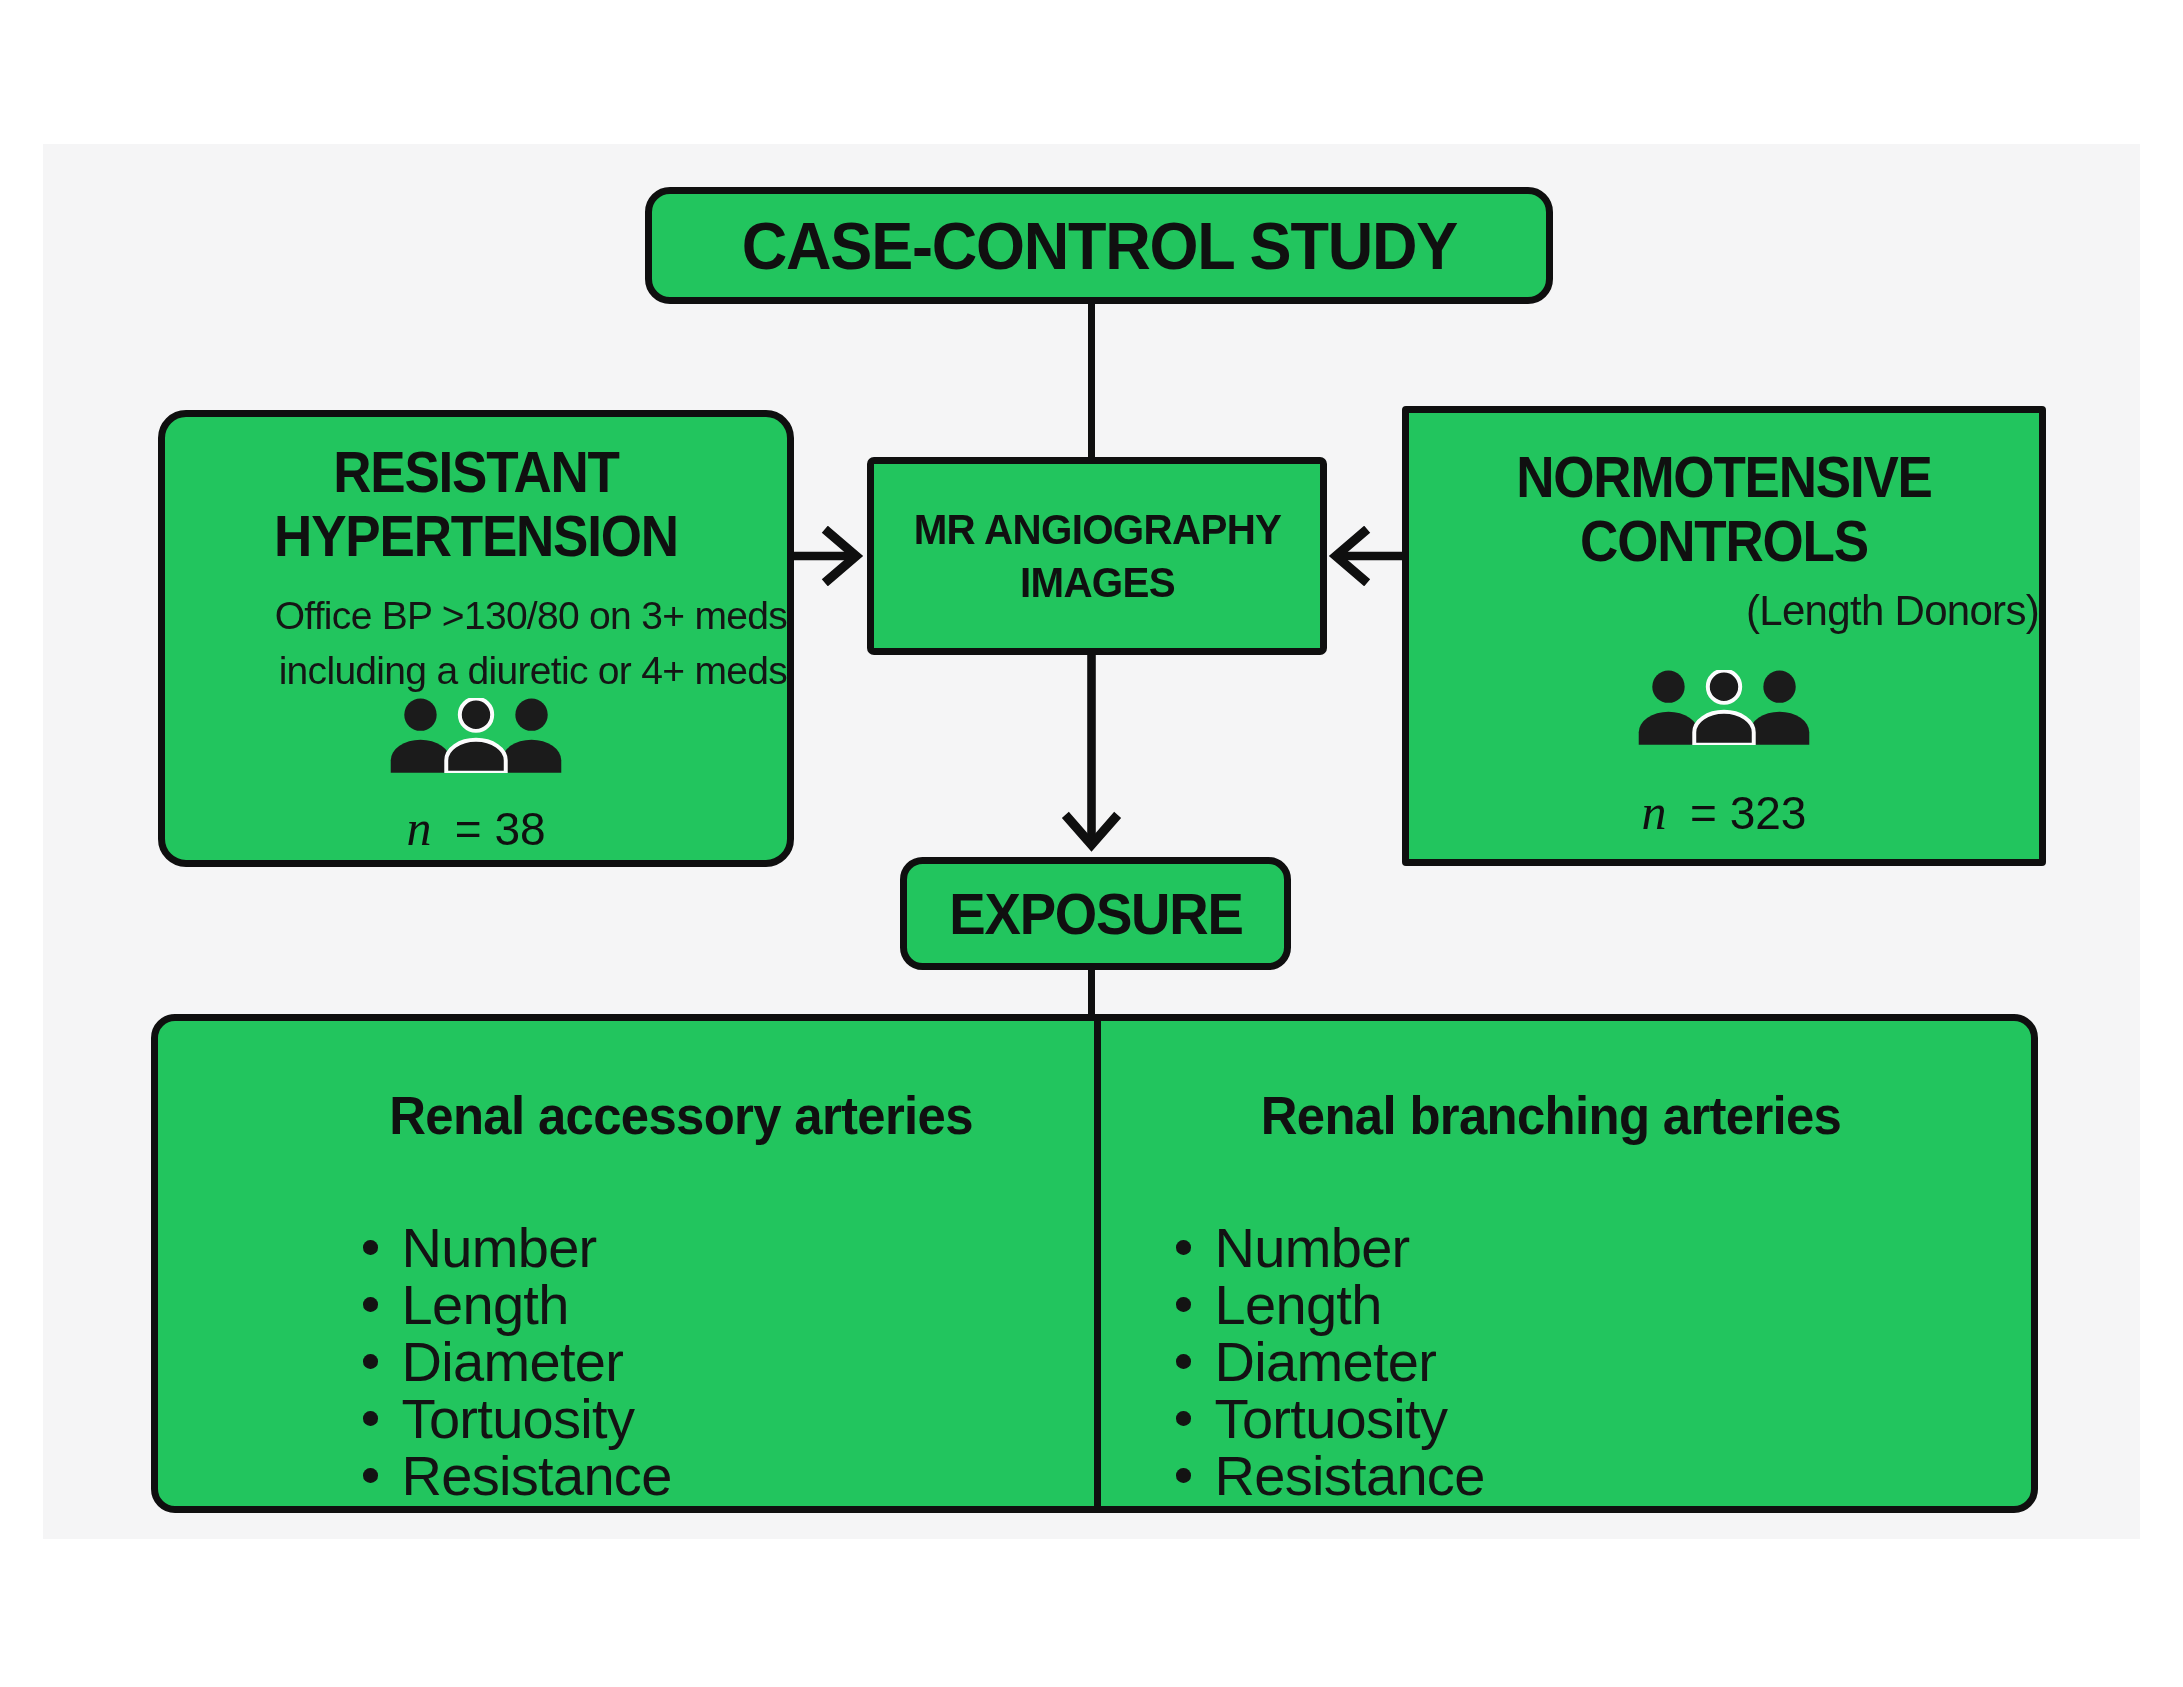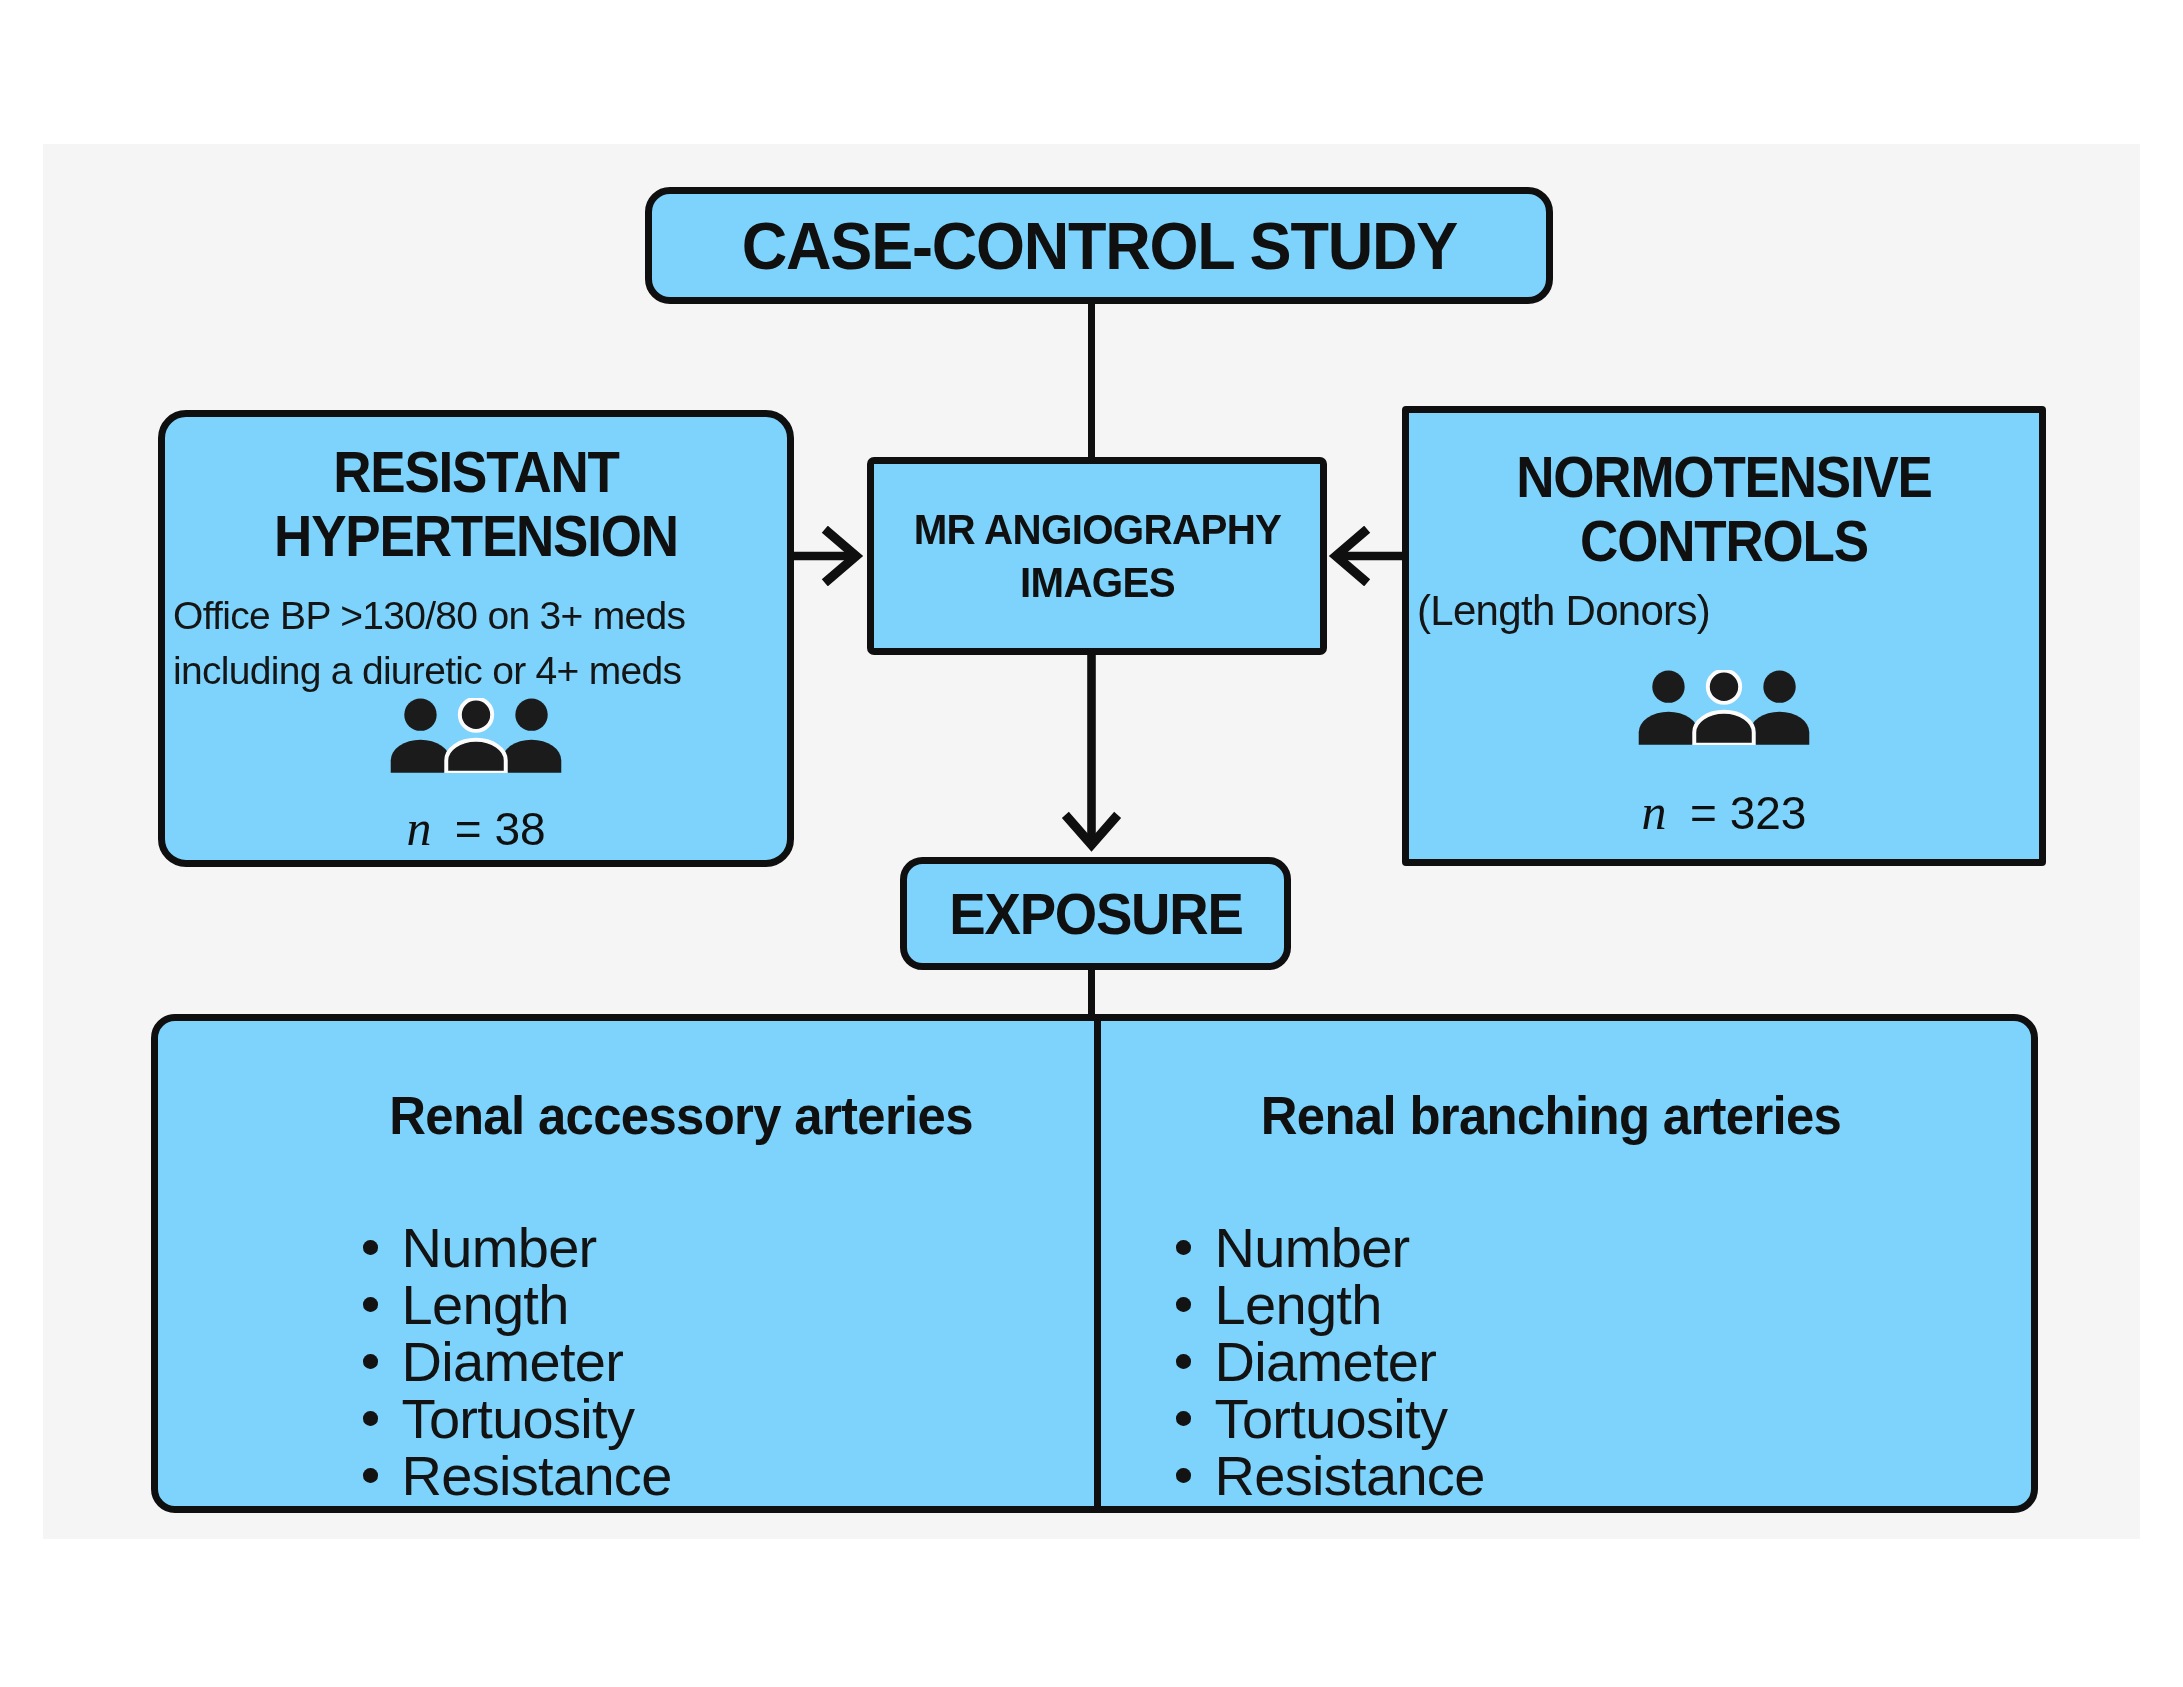--- a/index.html
+++ b/index.html
@@ -8,21 +8,21 @@
     font-family: "Liberation Sans", "DejaVu Sans", sans-serif;
     color: #101010;
   }
   .stage { position: absolute; left: 0; top: 0; width: 2183px; height: 1687px; }
   .panel {
     position: absolute; left: 43px; top: 144px; width: 2097px; height: 1395px;
     background: #f5f5f6;
   }
   .node {
     position: absolute; box-sizing: border-box;
-    background: #7dd3fc; border: 7.3px solid #0f0f0f;
+    background: #22c55e; border: 7.3px solid #0f0f0f;
   }
   .flexc { display: flex; align-items: center; justify-content: center; }
 
   
   .box-top      { left: 645px;  top: 187px;  width: 908px; height: 117px; border-radius: 25px; }
   .box-left     { left: 158px;  top: 410px;  width: 636px;  height: 457px; border-radius: 28px; }
   .box-right    { left: 1402px; top: 406px;  width: 644px;  height: 460px; border-radius: 4px; }
   .box-mr       { left: 867px; top: 457px;  width: 460px;  height: 198px; border-radius: 7px; }
   .box-exposure { left: 900px; top: 857px; width: 391px;  height: 113px; border-radius: 22.5px; }
   .box-bottom   { left: 151px;  top: 1014px; width: 1887px; height: 499px; border-radius: 24px; }
@@ -40,21 +40,21 @@
   .h-top {
     font-size: 67px; font-weight: 700; letter-spacing: -1.3px;
     transform: scaleX(0.94);
   }
   .h-side {
     position: absolute; left: 0; width: 100%; text-align: center;
     font-size: 57px; font-weight: 700; line-height: 1.13; letter-spacing: -1.3px;
     transform: scaleX(0.93);
   }
   .sub {
-    position: absolute; left: 8px; width: 100%; text-align: left;
+    position: absolute; left: 0; width: 100%; text-align: right;
     font-size: 39px; line-height: 1.42; color: #151515; letter-spacing: -0.7px;
   }
   .sub-large { font-size: 42px; }
   .h-mr {
     font-size: 42px; font-weight: 700; line-height: 1.27; letter-spacing: -0.7px;
     text-align: center; transform: scaleX(0.96);
   }
   .h-exposure {
     font-size: 58px; font-weight: 700; letter-spacing: -1.3px; transform: scaleX(0.94);
   }

